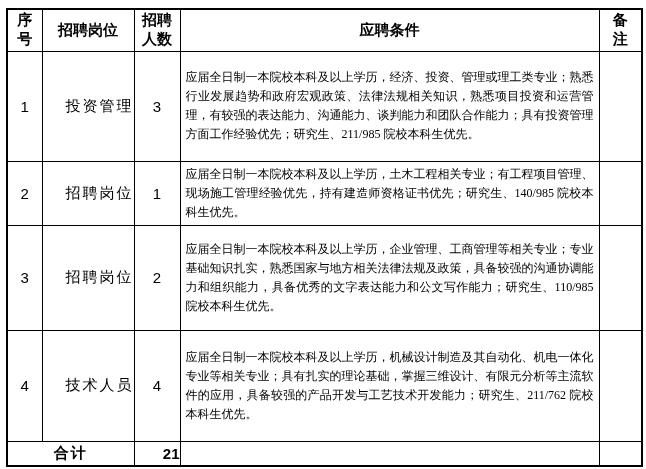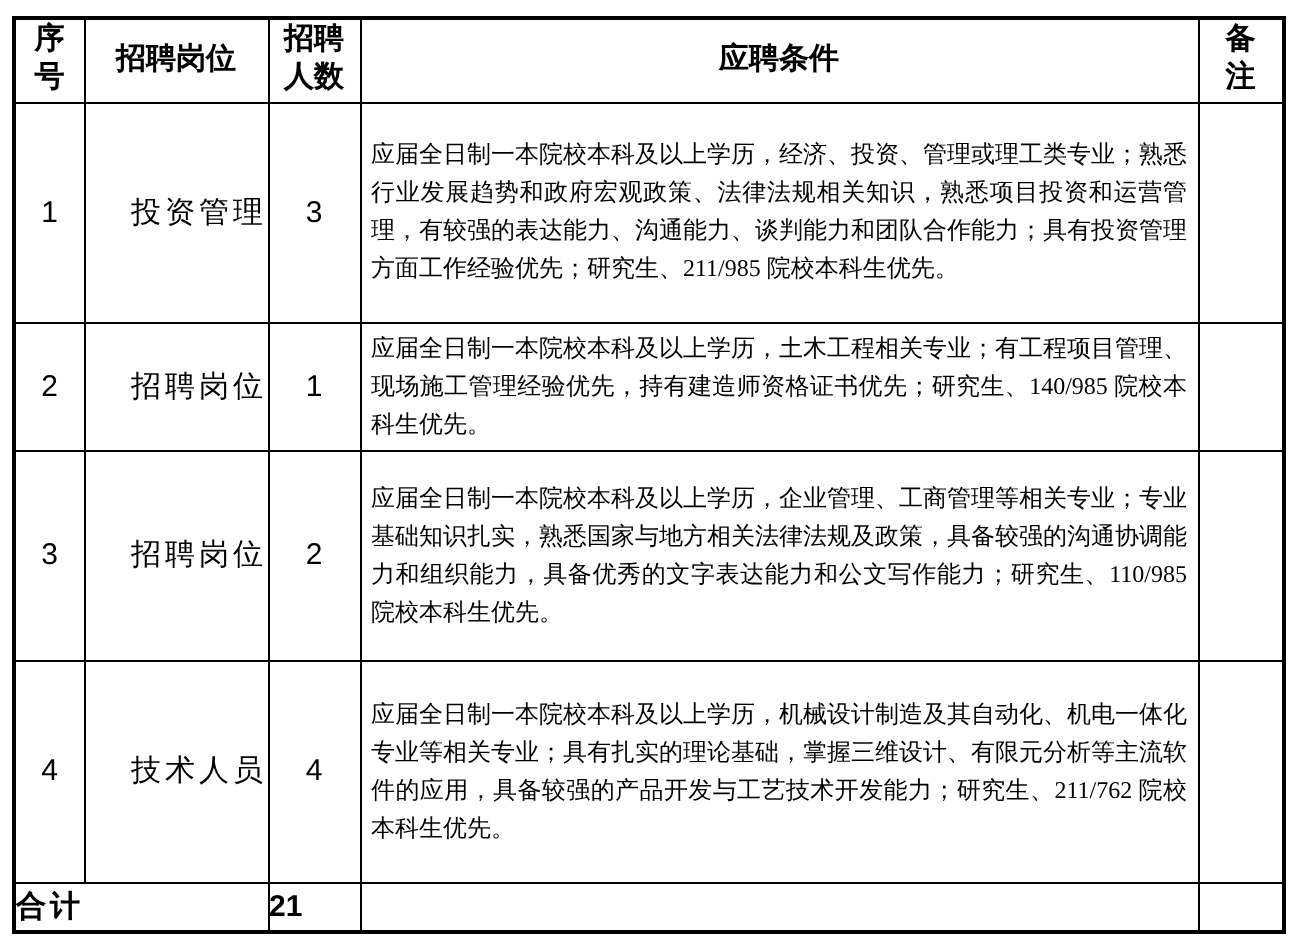--- a/index.html
+++ b/index.html
@@ -50,26 +50,27 @@
     font-size: 12px;
     line-height: 19px;
     text-align: justify;
     padding: 3px 5px;
     vertical-align: middle;
   }
   td.c-note { }
   tr.footer td { font-weight: bold; }
   td.f-label {
     font-size: 15px;
+    text-align: center;
     letter-spacing: 2px;
   }
   td.f-total {
     font-family: "Liberation Sans", "DejaVu Sans", sans-serif;
     font-size: 15px;
-    text-align: left;
+    text-align: right;
   }
 </style>
 </head>
 <body>
 
 <div class="page">
   <table class="recruit">
     <colgroup>
       <col style="width:35px">
       <col style="width:92px">

